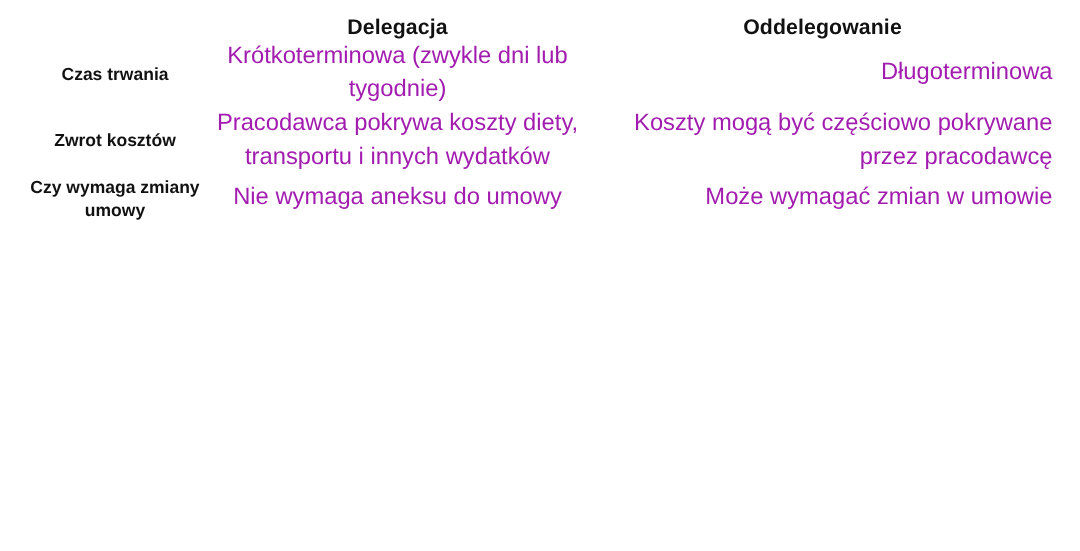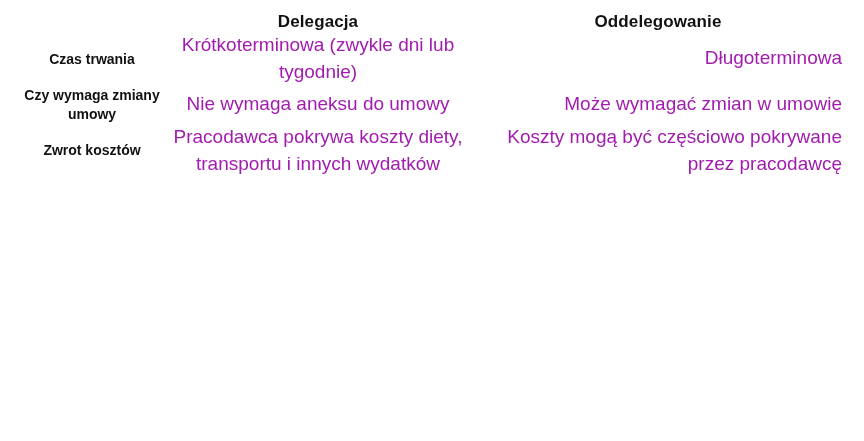--- a/index.html
+++ b/index.html
@@ -85,24 +85,24 @@
         <th class="head-cell">Oddelegowanie</th>
       </tr>
     </thead>
     <tbody>
       <tr>
         <th class="row-label">Czas trwania</th>
         <td class="row-cell">Krótkoterminowa (zwykle dni lub tygodnie)</td>
         <td class="row-cell wide">Długoterminowa</td>
       </tr>
       <tr>
+        <th class="row-label">Zwrot kosztów</th>
+        <td class="row-cell">Pracodawca pokrywa koszty diety, transportu i innych wydatków</td>
+        <td class="row-cell wide">Koszty mogą być częściowo pokrywane przez pracodawcę</td>
+      </tr>
+      <tr>
         <th class="row-label">Czy wymaga zmiany umowy</th>
         <td class="row-cell">Nie wymaga aneksu do umowy</td>
         <td class="row-cell wide">Może wymagać zmian w umowie</td>
-      </tr>
-      <tr>
-        <th class="row-label">Zwrot kosztów</th>
-        <td class="row-cell">Pracodawca pokrywa koszty diety, transportu i innych wydatków</td>
-        <td class="row-cell wide">Koszty mogą być częściowo pokrywane przez pracodawcę</td>
       </tr>
     </tbody>
   </table>
 </div>
 
 </body></html>

